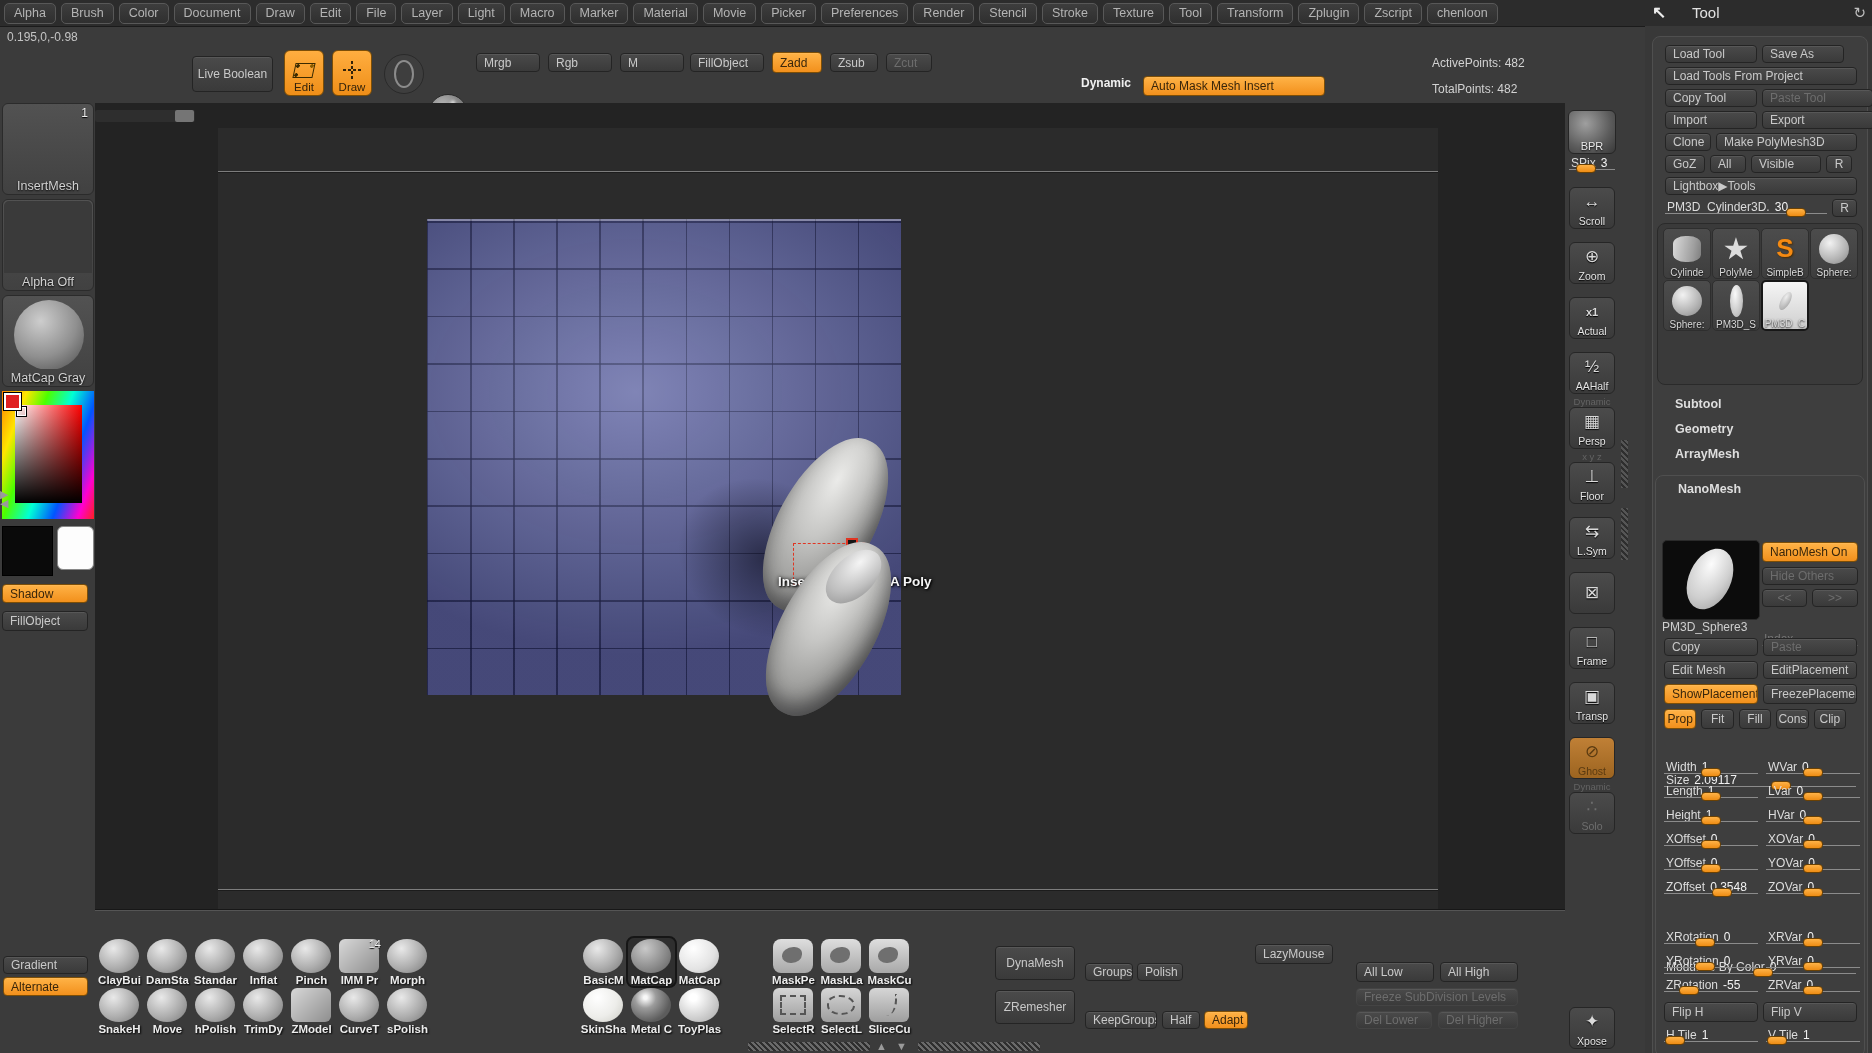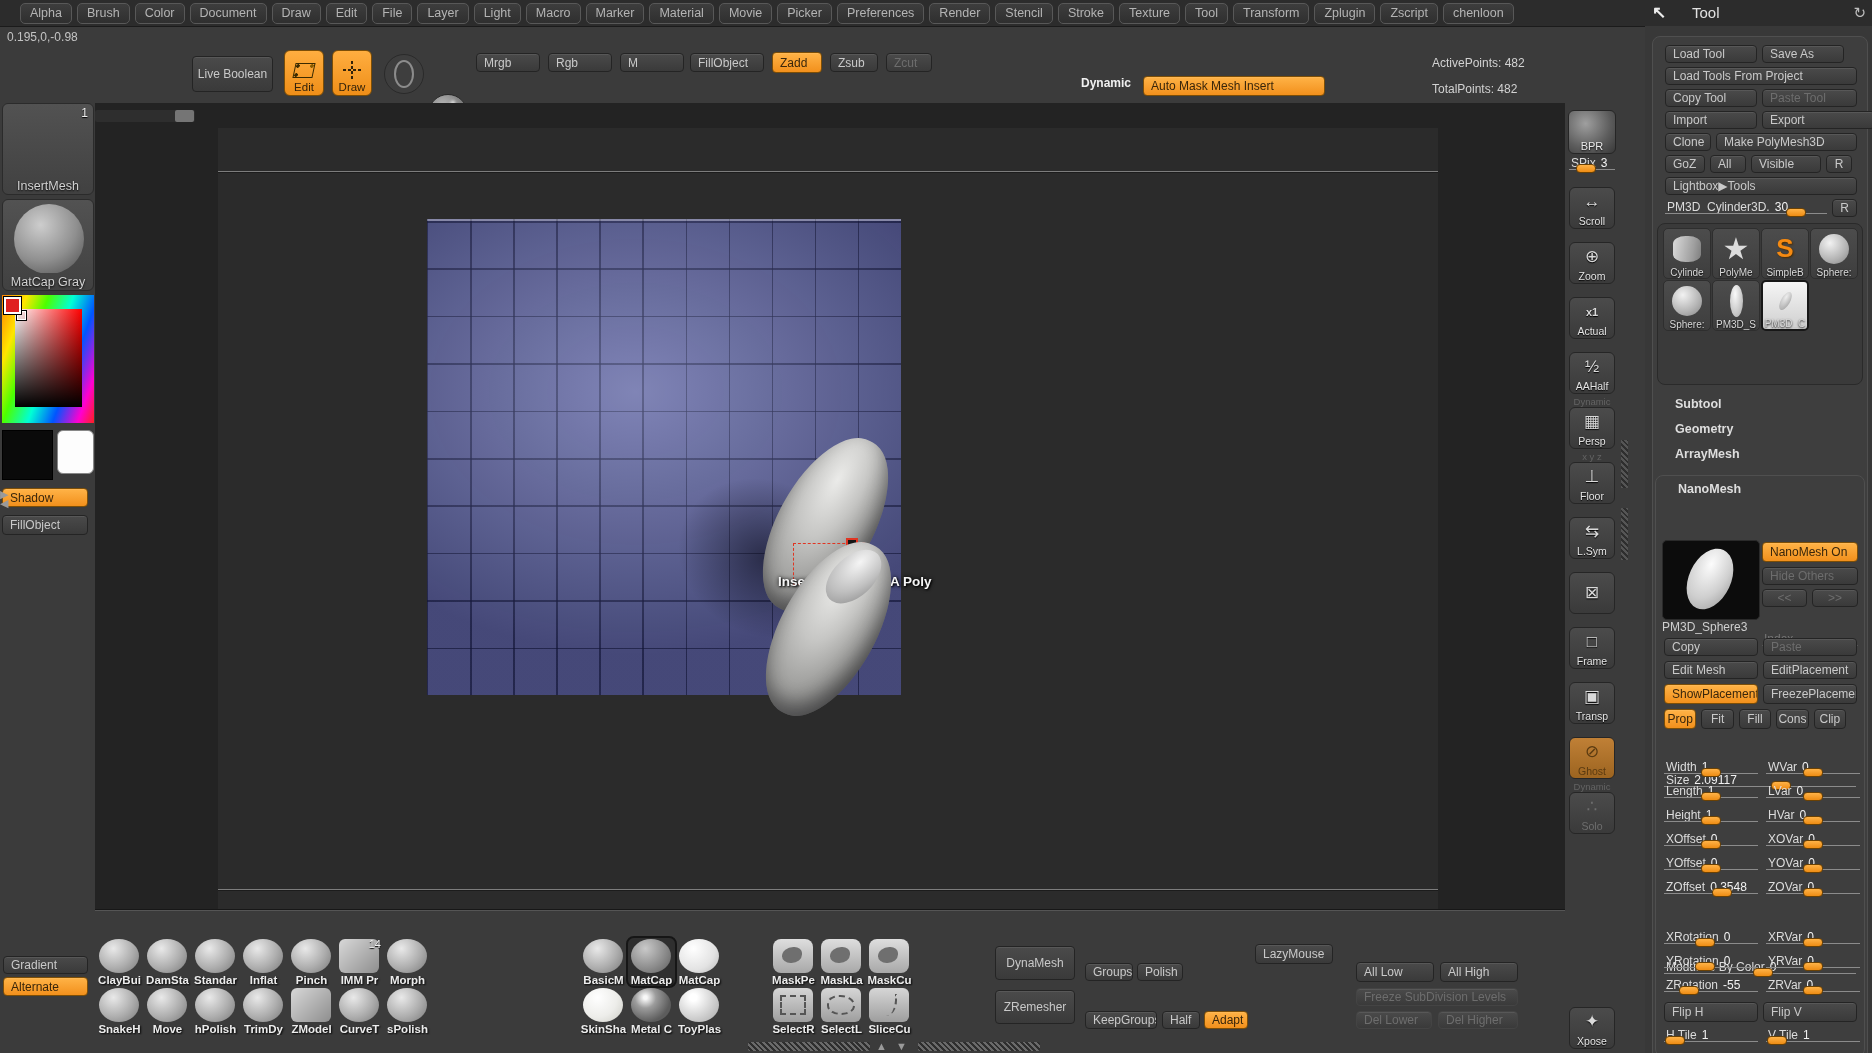--- a/index.html
+++ b/index.html
@@ -2,21 +2,21 @@
 <html><head>
 <meta charset="utf-8">
 <style>
   html,body{margin:0;padding:0;background:#191919}
   #app{position:relative;width:1872px;height:1053px;background:#3b3b3b;overflow:hidden;
        font-family:"Liberation Sans",sans-serif;color:#c8c8c8;font-size:12px}
   .abs{position:absolute}
   
   .menubar{position:absolute;left:0;top:0;width:1872px;height:26px;background:#2c2c2c;
            border-bottom:1px solid #1b1b1b;display:flex;align-items:center}
-  .menuitems{display:flex;gap:5px;padding-left:20px;align-items:center}
+  .menuitems{display:flex;gap:5px;padding-left:4px;align-items:center}
   .pill{height:19px;padding:0 9px;border:1px solid #585858;border-radius:5px;
         background:linear-gradient(#3d3d3d,#2f2f2f);color:#b4b4b4;font-size:12.5px;
         display:flex;align-items:center;white-space:nowrap}
   .panel-title{position:absolute;left:1692px;top:4px;font-size:15px;color:#e2e2e2}
   .cursor-ic{position:absolute;left:1652px;top:2px;font-size:17px;color:#ececec;font-weight:bold}
   .refresh-ic{position:absolute;right:6px;top:4px;font-size:15px;color:#bdbdbd}
   
   .btn{display:flex;align-items:center;padding:0 7px;background:linear-gradient(#4a4a4a,#3a3a3a);
        border:1px solid #242424;border-radius:4px;color:#c9c9c9;font-size:12px;
        box-shadow:inset 0 1px 0 rgba(255,255,255,.08);white-space:nowrap;overflow:hidden;box-sizing:border-box}
@@ -318,20 +318,25 @@
   <div class="tray">
     <div style="display:flex;flex-direction:column;gap:4px">
 
         <div class="tray-tile" style="height:92px">
           <div class="tray-art blob"></div>
           <span class="badge">1</span>
           <div class="tlabel">InsertMesh</div>
         </div>
 
 
+        <div class="tray-tile" style="height:92px">
+          <div class="tray-art dark"></div>
+          <span class="badge"></span>
+          <div class="tlabel">Alpha Off</div>
+        </div>
 
 
         <div class="tray-tile" style="height:92px">
           <div class="tray-art sphere"></div>
           <span class="badge"></span>
           <div class="tlabel">MatCap Gray</div>
         </div>
       </div>
     <div class="picker">
       <div class="sq"></div>
@@ -473,21 +478,21 @@
 
       <div class="prow" style="left:12px;top:8px">
         <div class="btn b17" style="width:92px">Load Tool</div>
         <div class="btn b17" style="width:82px">Save As</div>
       </div>
       <div class="prow" style="left:12px;top:30px">
         <div class="btn b17" style="width:192px">Load Tools From Project</div>
       </div>
       <div class="prow" style="left:12px;top:52px">
         <div class="btn b17" style="width:92px">Copy Tool</div>
-        <div class="btn b17 dim" style="width:95px">Paste Tool</div>
+        <div class="btn b17 dim" style="width:111px">Paste Tool</div>
       </div>
       <div class="prow" style="left:12px;top:74px">
         <div class="btn b17" style="width:92px">Import</div>
         <div class="btn b17" style="width:113px">Export</div>
       </div>
       <div class="prow" style="left:12px;top:96px">
         <div class="btn b17" style="width:46px">Clone</div>
         <div class="btn b17" style="width:141px">Make PolyMesh3D</div>
       </div>
       <div class="prow" style="left:12px;top:118px">

